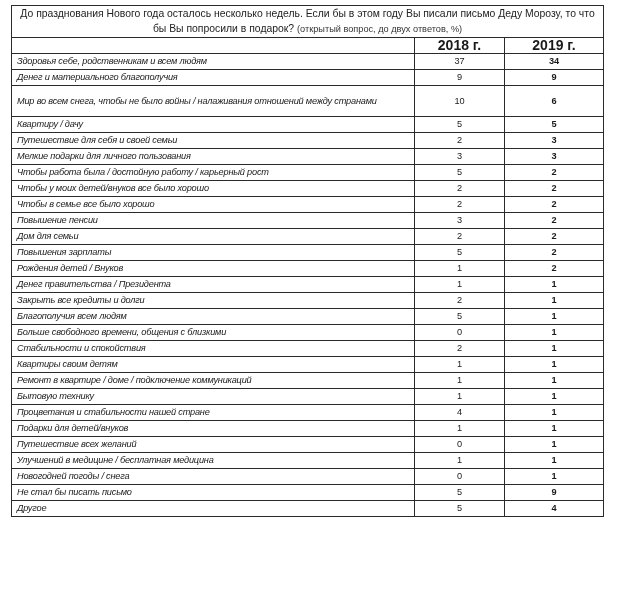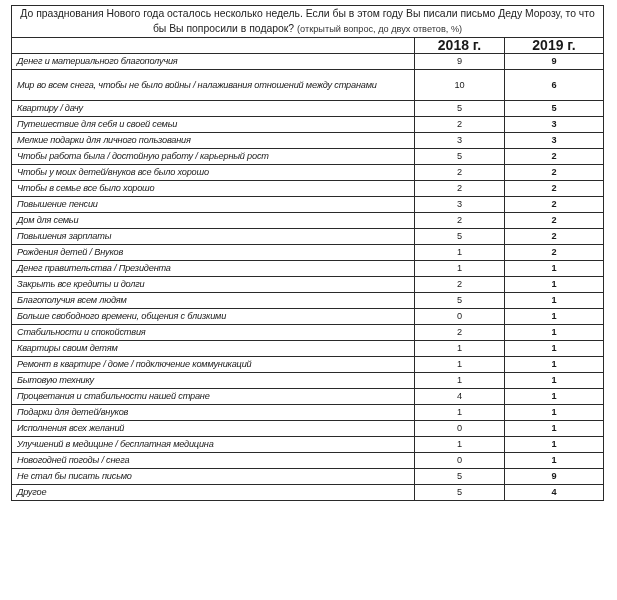--- a/index.html
+++ b/index.html
@@ -36,20 +36,25 @@
       <td class="title" colspan="3">
         <span class="q">До празднования Нового года осталось несколько недель. Если бы в этом году Вы писали письмо Деду Морозу, то что бы Вы попросили в подарок?</span>
         <span class="note">(открытый вопрос, до двух ответов, %)</span>
       </td>
     </tr>
     <tr>
       <td class="yearhead"></td>
       <td class="yearhead">2018 г.</td>
       <td class="yearhead">2019 г.</td>
     </tr>
+  <tr>
+        <td class="label">Здоровья себе, родственникам и всем людям</td>
+        <td class="v2018">37</td>
+        <td class="v2019">34</td>
+      </tr>
       <tr>
         <td class="label">Денег и материального благополучия</td>
         <td class="v2018">9</td>
         <td class="v2019">9</td>
       </tr>
       <tr>
         <td class="label multi">Мир во всем снега, чтобы не было войны / налаживания отношений между странами</td>
         <td class="v2018">10</td>
         <td class="v2019">6</td>
       </tr>
@@ -147,21 +152,21 @@
         <td class="label">Процветания и стабильности нашей стране</td>
         <td class="v2018">4</td>
         <td class="v2019">1</td>
       </tr>
       <tr>
         <td class="label">Подарки для детей/внуков</td>
         <td class="v2018">1</td>
         <td class="v2019">1</td>
       </tr>
       <tr>
-        <td class="label">Исполнения всех желаний</td>
+        <td class="label">Путешествие всех желаний</td>
         <td class="v2018">0</td>
         <td class="v2019">1</td>
       </tr>
       <tr>
         <td class="label">Улучшений в медицине / бесплатная медицина</td>
         <td class="v2018">1</td>
         <td class="v2019">1</td>
       </tr>
       <tr>
         <td class="label">Новогодней погоды / снега</td>

